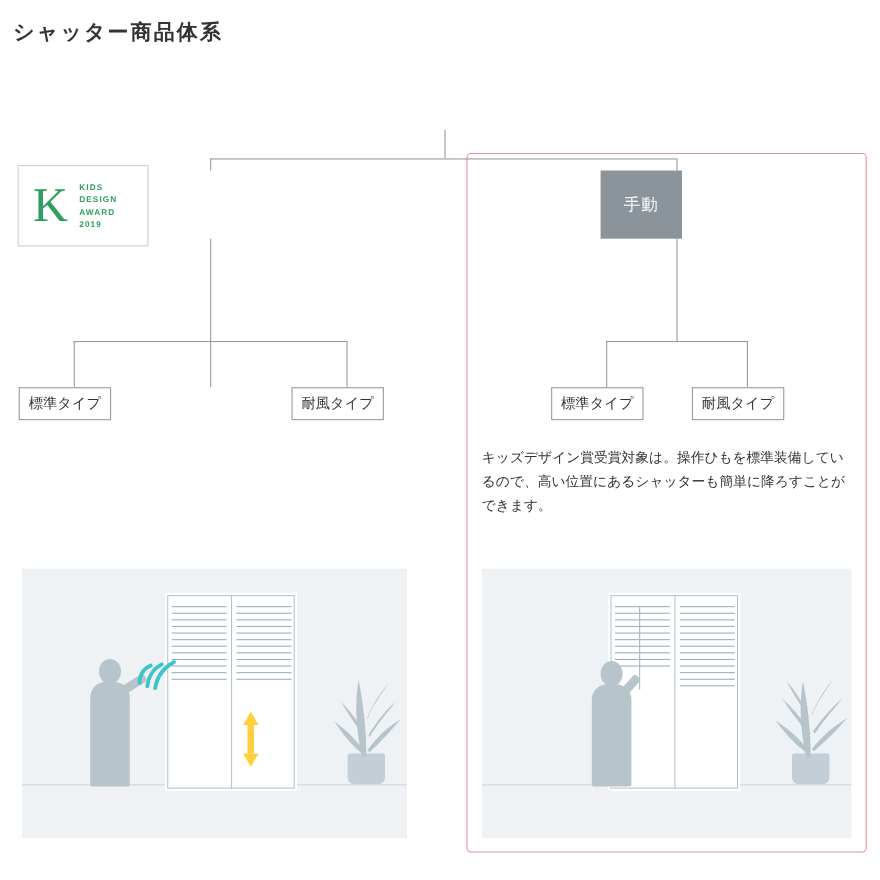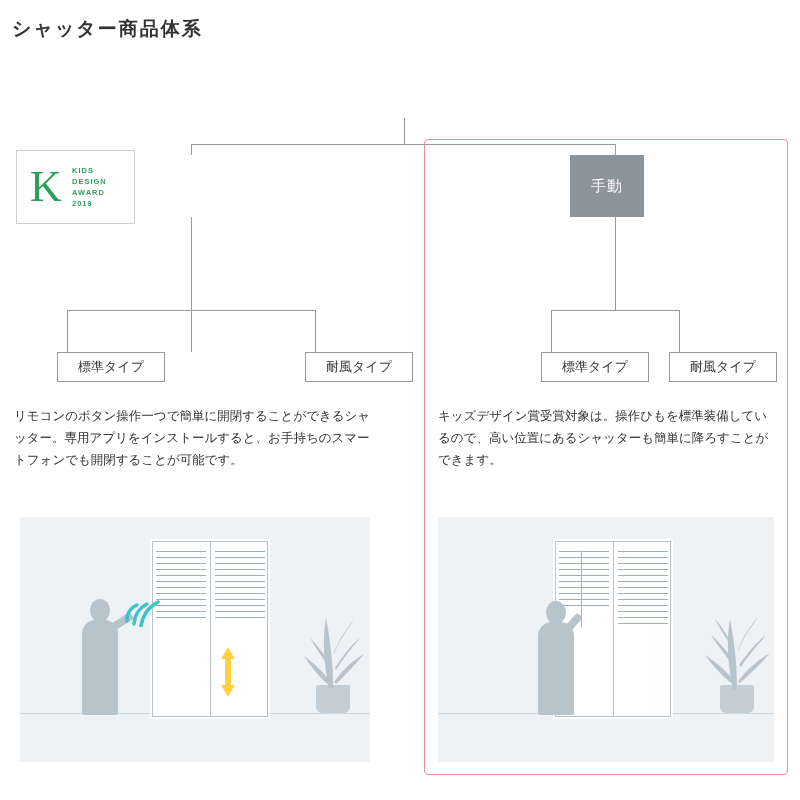--- a/index.html
+++ b/index.html
@@ -36,30 +36,30 @@
     position:absolute;
     box-sizing:border-box;
     display:flex;align-items:center;justify-content:center;
     font-size:13px;color:#333;
     background:#ffffff;
     border:1px solid #9a9a9a;
   }
   .box.root{
     left:308px;top:88px;width:192px;height:30px;font-size:14px;
   }
-  .type-box{width:108px;height:30px;font-size:13px;margin-left:40px;}
+  .type-box{width:84px;height:30px;font-size:13px;}
 
   .node-elec{
     position:absolute;left:154px;top:155px;width:74px;height:62px;
     background:#3ec3c8;color:#ffffff;
     display:flex;align-items:center;justify-content:center;
     font-size:15px;letter-spacing:1px;
   }
   .node-manual{
-    position:absolute;left:570px;top:155px;width:74px;height:62px;
+    position:absolute;left:546px;top:155px;width:74px;height:62px;
     background:#8b939b;color:#ffffff;
     display:flex;align-items:center;justify-content:center;
     font-size:15px;letter-spacing:1px;
   }
 
   
   .kda{
     position:absolute;left:16px;top:150px;width:117px;height:72px;
     border:1px solid #cfcfcf;background:#fff;
     display:flex;align-items:center;
@@ -169,21 +169,20 @@
     <span>耐風タイプ</span>
   </div>
 
   <div class="box type-box" style="left:501px;top:352px;">
     <span>標準タイプ</span>
   </div>
   <div class="box type-box" style="left:629px;top:352px;">
     <span>耐風タイプ</span>
   </div>
 
-  <div class="desc left">リモコンのボタン操作一つで簡単に開閉することができるシャッター。専用アプリをインストールすると、お手持ちのスマートフォンでも開閉することが可能です。</div>
   <div class="desc right">キッズデザイン賞受賞対象は。操作ひもを標準装備しているので、高い位置にあるシャッターも簡単に降ろすことができます。</div>
 
   <div class="illus left">
     <div class="floor" style="top:196px;"></div>
 
     <div class="win" style="left:130px;top:22px;width:120px;height:180px;border:2px solid #ffffff;"></div>
     <div class="win-inner" style="left:132px;top:24px;width:116px;height:176px;"></div>
     <div class="mullion" style="left:190px;top:24px;height:176px;"></div>
 
     <div class="slats">

